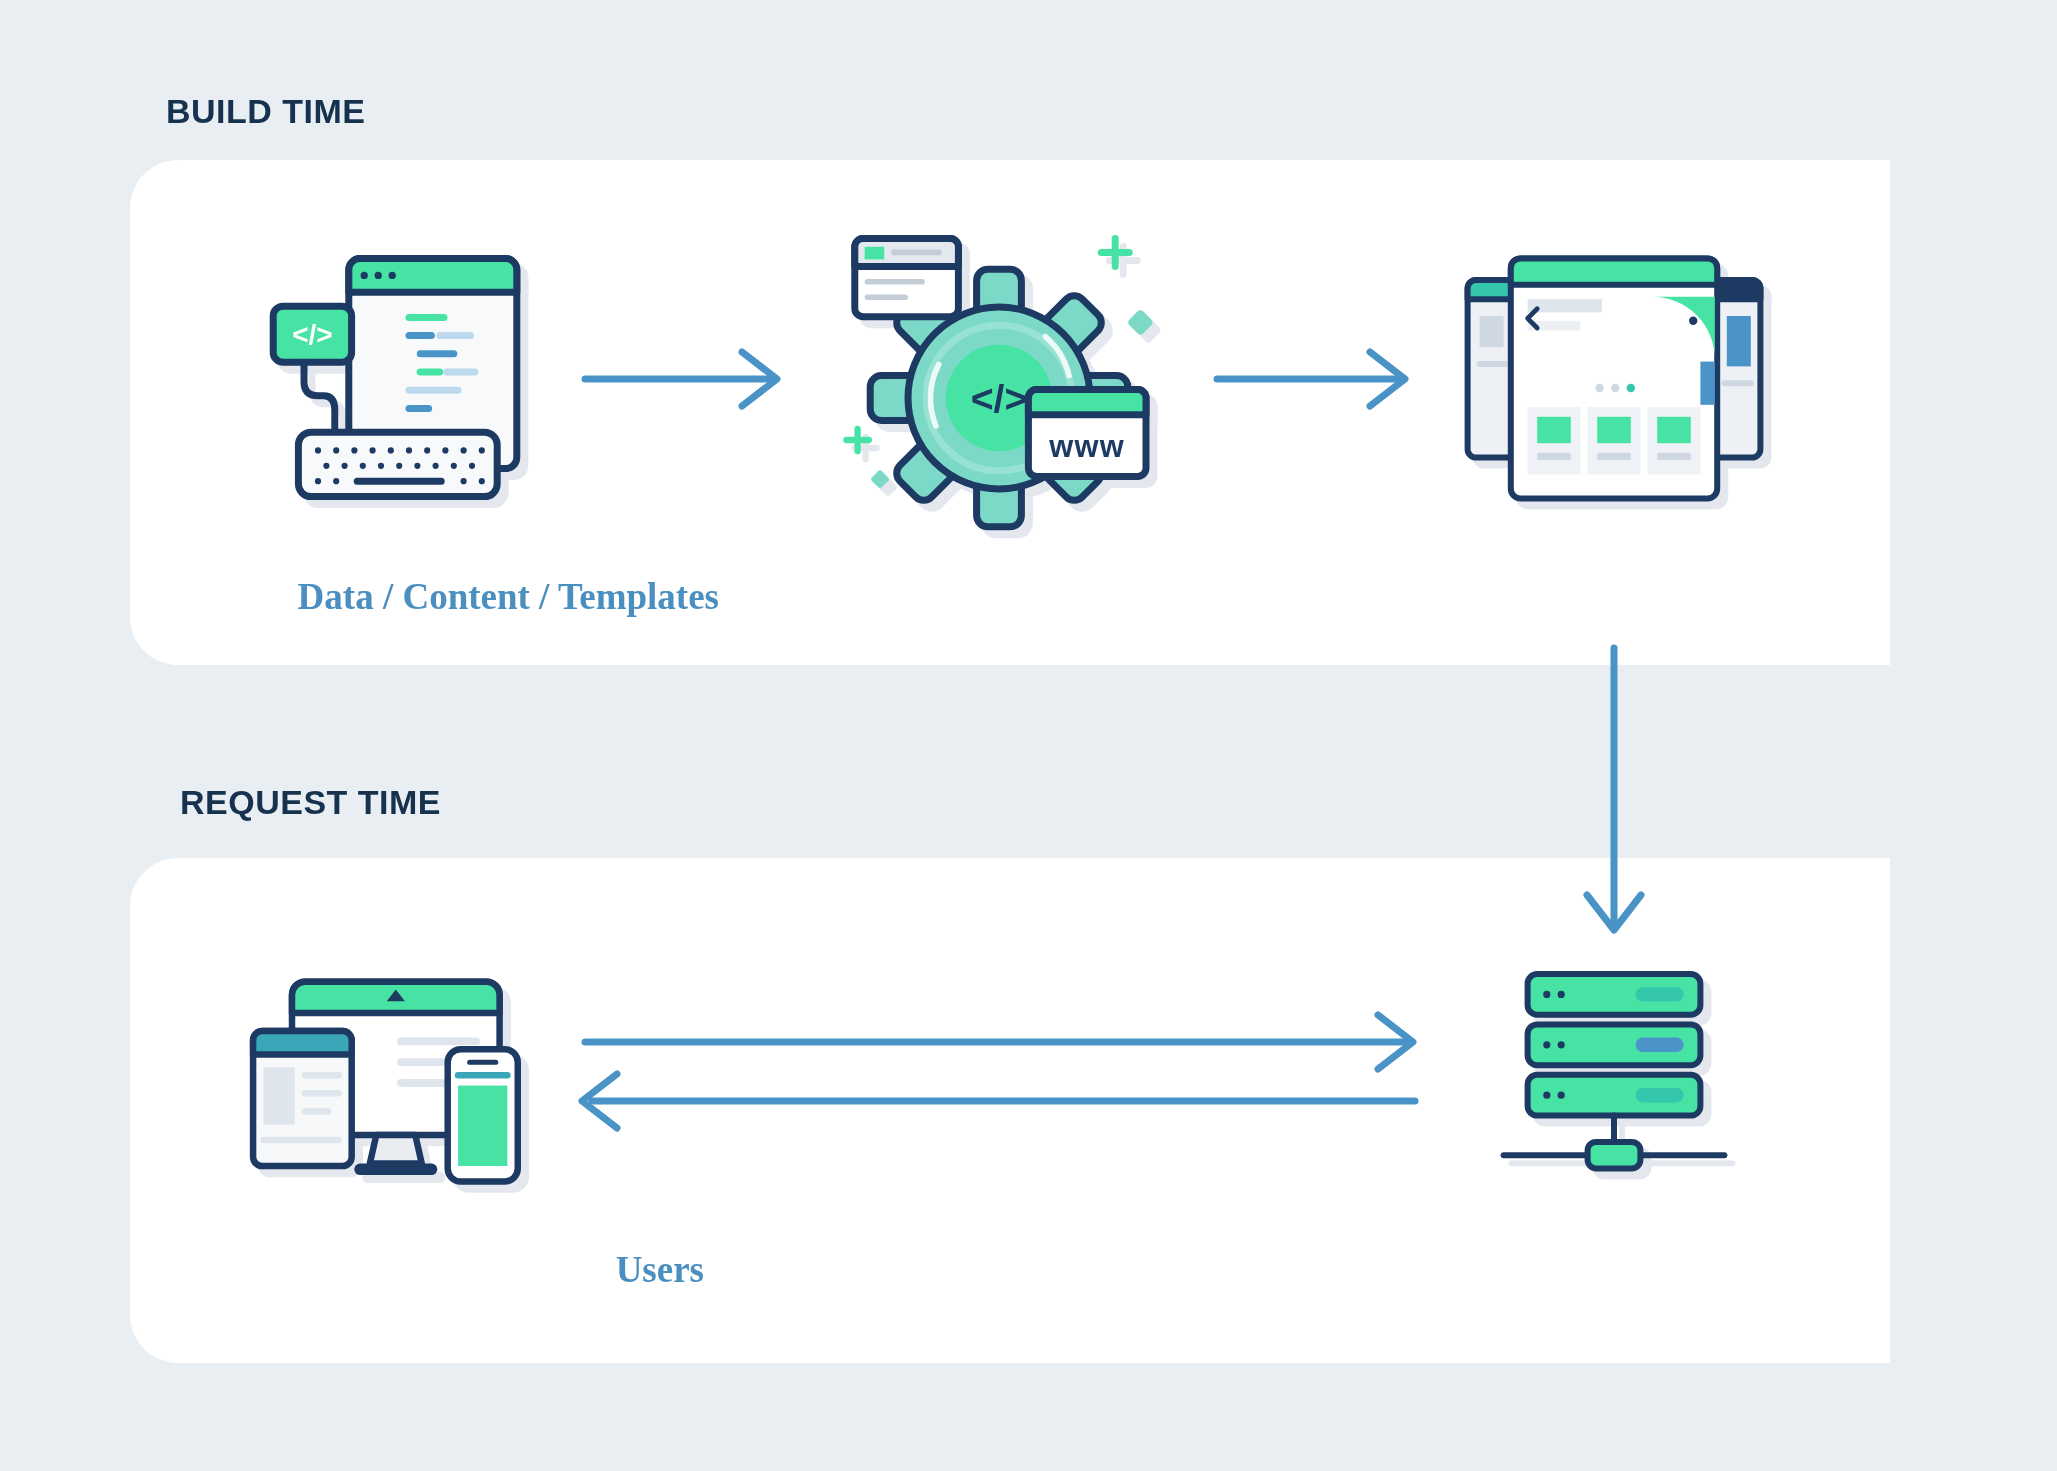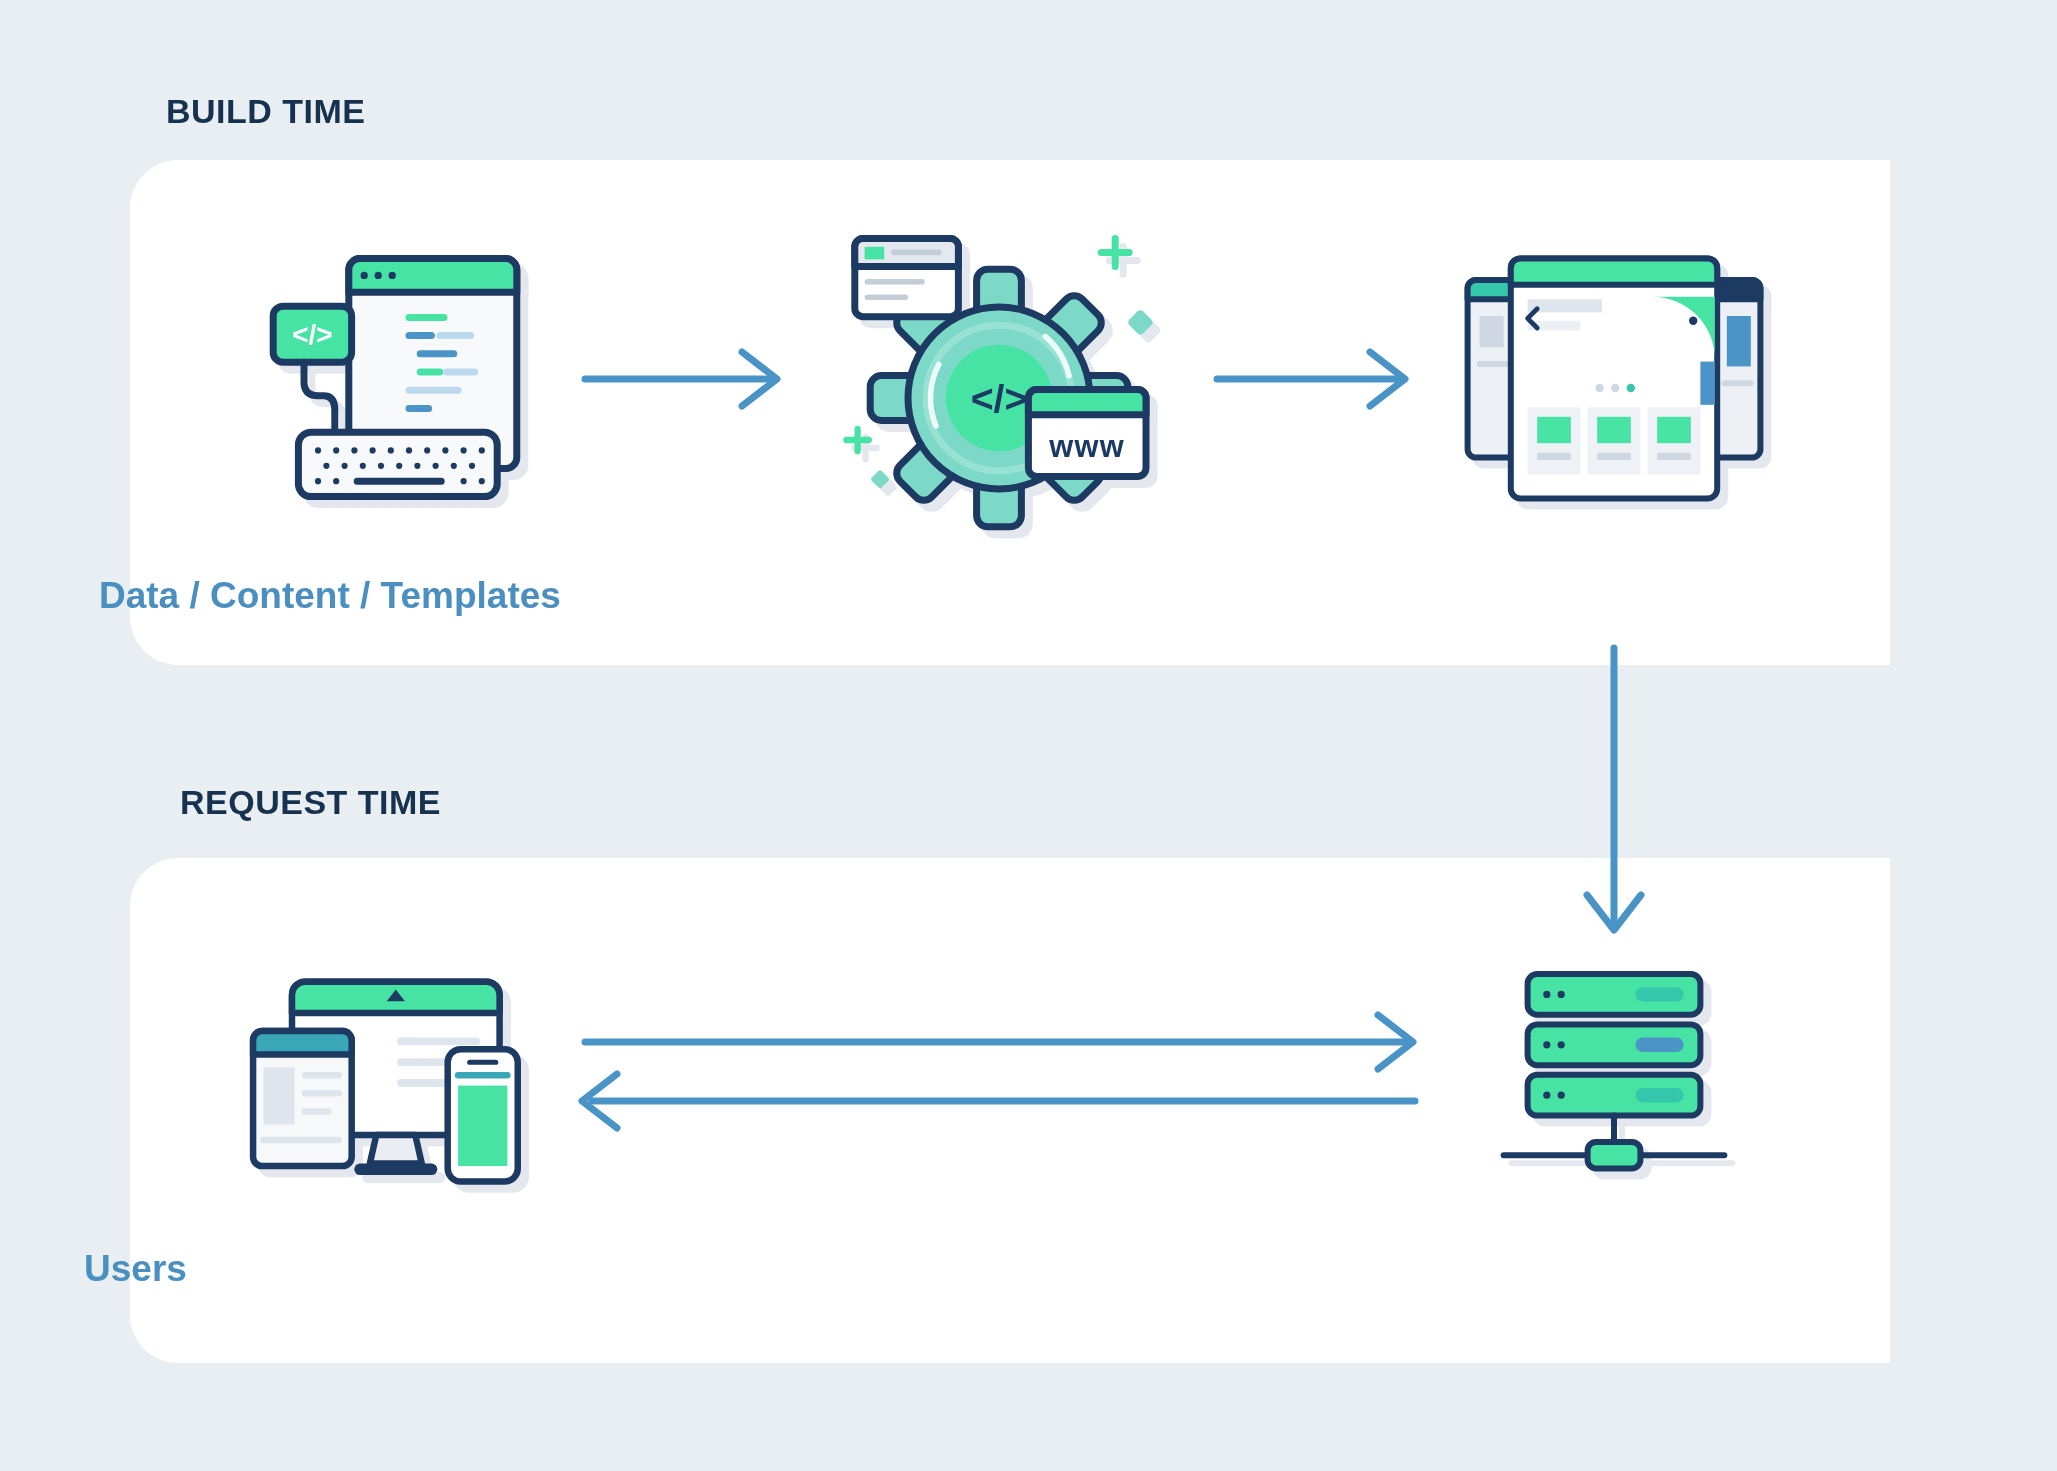--- a/index.html
+++ b/index.html
@@ -9,22 +9,22 @@
     background: var(--background,#e9eef3);
     font-family:"Liberation Sans",sans-serif;
     overflow:hidden;
   }
   .panel { position:absolute; background:var(--panel,#ffffff); border-radius:48px; }
   .section-title {
     position:absolute; font-size:34px; font-weight:bold;
     color:var(--title,#16324f); letter-spacing:.5px;
   }
   .node-label {
-    position:absolute; width:620px; text-align:left;
-    font-size:37px; font-weight:bold; color:var(--label,#4a8fbf);
+    position:absolute; width:620px; text-align:right;
+    font-size:37px; font-weight:bold; color:var(--label,#4a8fbf);font-family:Liberation Serif, serif;
   }
   .icon { position:absolute; filter: drop-shadow(8px 8px 0 rgba(205,214,224,.55)); }
   .arrows { position:absolute; left:0; top:0; }
   svg text { font-family:"Liberation Sans",sans-serif; font-weight:bold; }
 </style>
 </head>
 <body>
 
 <div class="canvas">
 

